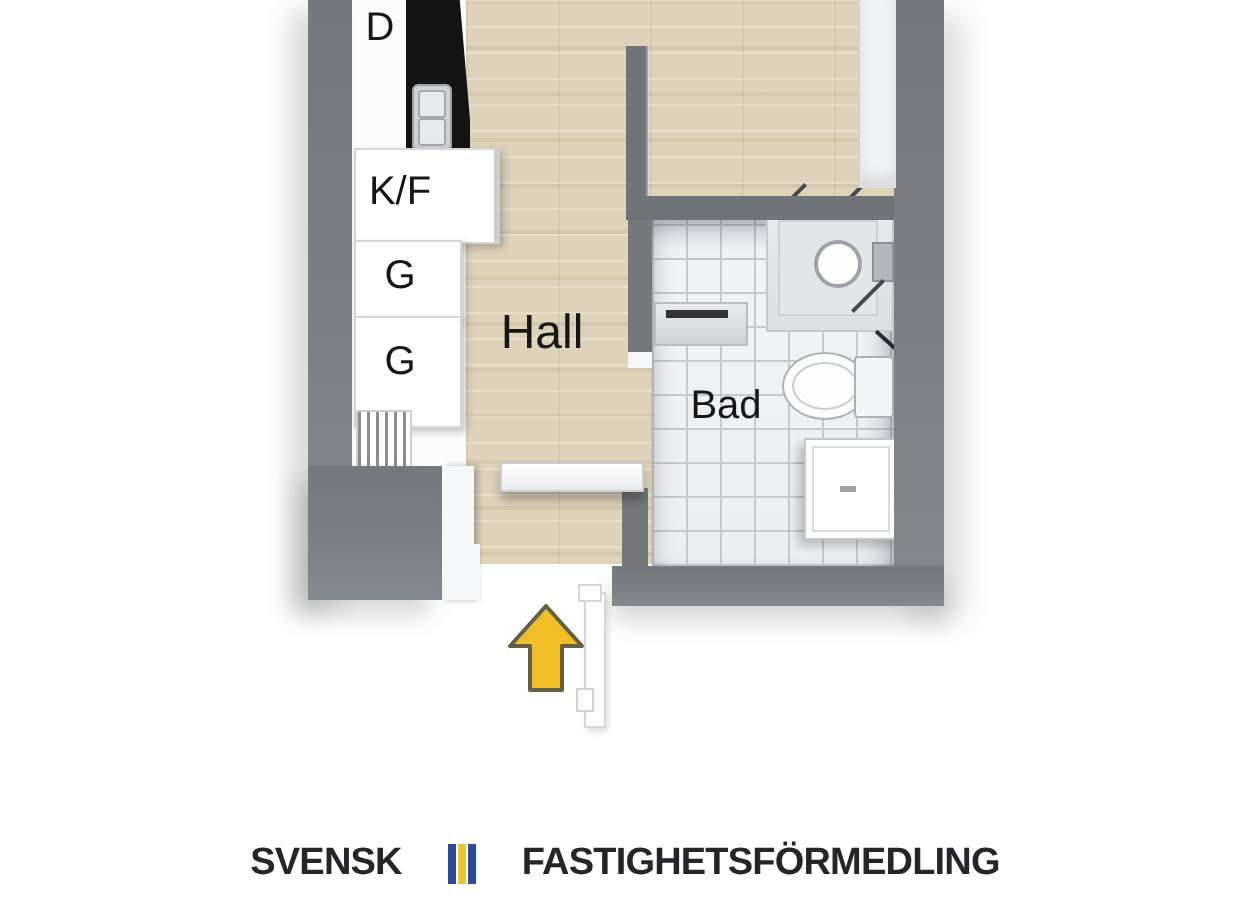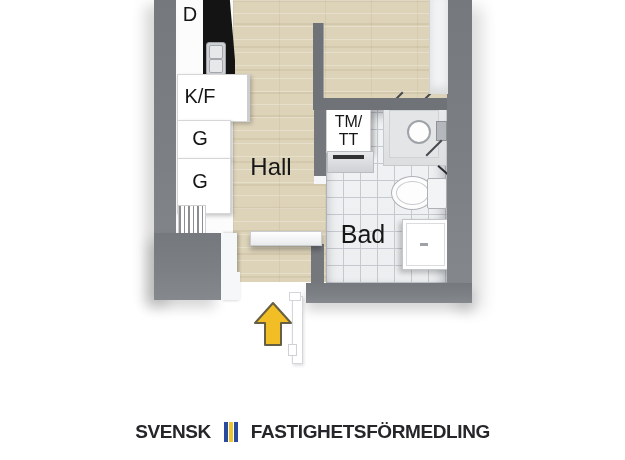--- a/index.html
+++ b/index.html
@@ -49,21 +49,21 @@
   .cap-white2{left:228px;top:272px;width:12px;height:28px;background:#f6f7f8;}
   .sill-right{left:429px;top:0;width:18px;height:94px;background:#f2f3f4;border-left:1px solid #cfd1d3;box-shadow:inset 0 -6px 8px rgba(0,0,0,.10);}
 
   
   .lbl{color:#161616;text-align:center;}
   .lbl-d{left:176px;top:3px;width:28px;height:26px;font-size:20px;}
   .lbl-kf{left:179px;top:85px;width:42px;height:24px;font-size:20px;}
   .lbl-g1{left:177px;top:127px;width:46px;height:24px;font-size:20px;}
   .lbl-g2{left:177px;top:170px;width:46px;height:24px;font-size:20px;}
   .lbl-hall{left:240px;top:153px;width:62px;height:24px;font-size:24px;}
-  .lbl-bad{left:333px;top:220px;width:60px;height:24px;font-size:25px;}
+  .lbl-bad{left:333px;top:192px;width:60px;height:24px;font-size:20px;}
 
   
   .tm-box{left:326px;top:109px;width:43px;height:42px;background:#ffffff;border:1px solid #d2d2d2;
     box-shadow:3px 3px 5px rgba(0,0,0,.30);display:flex;flex-direction:column;align-items:center;justify-content:center;
     font-size:16px;line-height:18px;color:#161616;}
   .tm-front{left:327px;top:151px;width:45px;height:20px;background:linear-gradient(180deg,#e9eaec,#cfd1d4);border:1px solid #b9bcc0;}
   .tm-slot{left:333px;top:155px;width:31px;height:4px;background:#323234;}
   .shower{left:383px;top:104px;width:62px;height:60px;background:linear-gradient(#e9eaec,#dcdee0);border:1px solid #c6c8cb;}
   .shower-inner{left:389px;top:110px;width:48px;height:46px;border:1px solid #cfd2d5;background:#e3e5e7;}
   .shower-head{left:407px;top:120px;width:20px;height:20px;border:2px solid #9fa3a8;border-radius:50%;background:rgba(255,255,255,.9);}
@@ -81,21 +81,21 @@
   
   .jamb-white{left:314px;top:176px;width:12px;height:8px;background:#f5f6f7;}
   .bath-door{left:250px;top:231px;width:70px;height:13px;background:linear-gradient(#ffffff,#e8eaec);
     border:1px solid #c9ccd0;box-shadow:0 4px 5px rgba(0,0,0,.28);}
   .entry-door{left:292px;top:296px;width:9px;height:66px;background:#ffffff;border:1px solid #d4d7da;box-shadow:1px 2px 3px rgba(0,0,0,.12);}
   .entry-hinge{left:289px;top:292px;width:10px;height:7px;background:#ffffff;border:1px solid #d4d7da;}
   .entry-handle{left:288px;top:344px;width:7px;height:10px;background:#ffffff;border:1px solid #cfd2d5;}
   .arrow-wrap{left:254px;top:302px;width:38px;height:44px;}
 
   
-  .logo-row{left:0;top:417px;width:625px;height:30px;display:flex;align-items:center;justify-content:center;gap:13px;}
+  .logo-row{left:0;top:417px;width:625px;height:30px;display:flex;align-items:center;justify-content:center;gap:23px;}
   .logo-word{font-size:19px;font-weight:bold;letter-spacing:-0.4px;color:#26262a;}
   .flag{display:flex;gap:1px;height:20px;}
   .flag span{display:block;width:4px;height:20px;}
 </style>
 </head>
 <body>
 
 <div class="screen">
 
   <div class="abs wood"></div>
@@ -117,24 +117,20 @@
   <div class="abs shower-head"></div>
   <div class="abs shower-fix"></div>
   <div class="abs diag diag1"></div>
   <div class="abs diag diag2"></div>
   <div class="abs diag diag3"></div>
   <div class="abs toilet-bowl"></div>
   <div class="abs toilet-tank"></div>
   <div class="abs toilet-line"></div>
   <div class="abs sink-cab"></div>
   <div class="abs sink-handle"></div>
-  <div class="abs tm-box">
-    <span>TM/</span>
-    <span>TT</span>
-  </div>
   <div class="abs tm-front"></div>
   <div class="abs tm-slot"></div>
 
   <div class="abs wall wall-left"></div>
   <div class="abs wall wall-corner"></div>
   <div class="abs wall wall-right"></div>
   <div class="abs wall wall-bottom-right"></div>
   <div class="abs wall-stub-top"></div>
   <div class="abs wall-bath-top"></div>
   <div class="abs wall-bath-left"></div>

